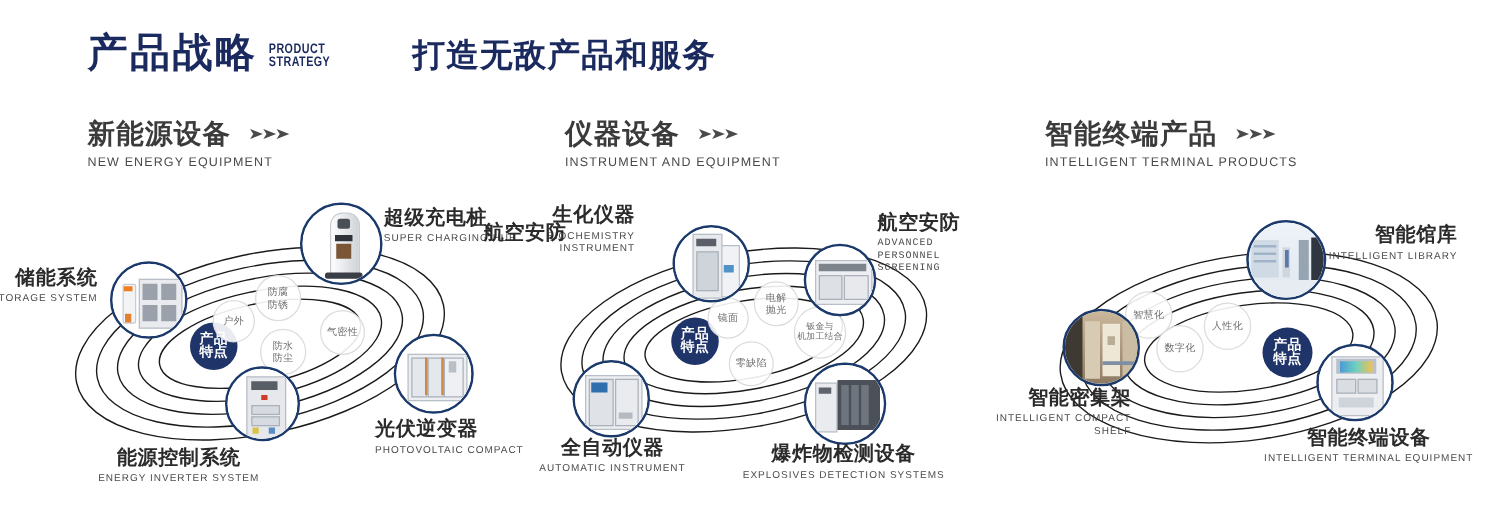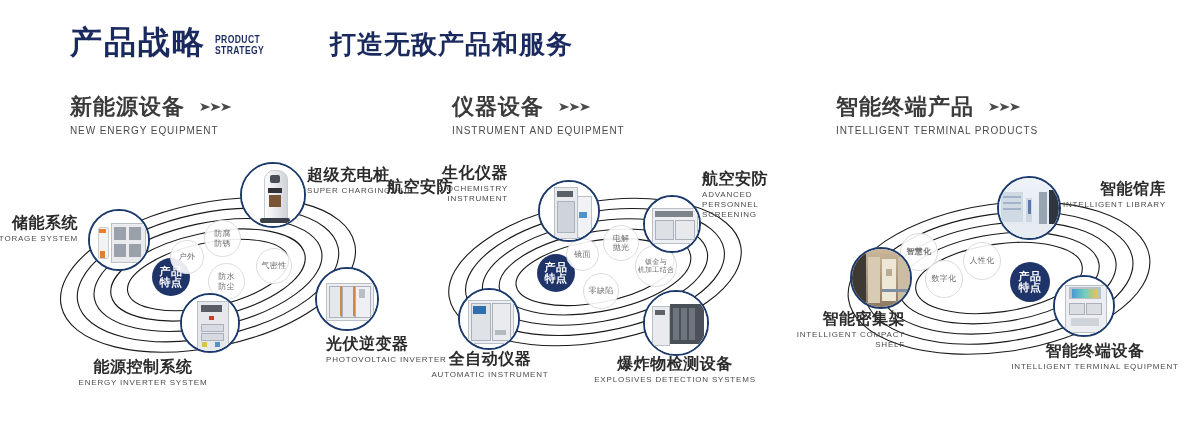--- a/index.html
+++ b/index.html
@@ -187,23 +187,23 @@
         <div class="bg-grad" style="background:#ffffff;"></div>
         <div class="cab" style="left:9px;top:14px;width:46px;height:36px;background:#eceef1;"></div>
         <div class="cab2" style="left:12px;top:17px;width:11px;height:30px;background:#e4e7eb;"></div>
         <div class="cab2" style="left:25px;top:17px;width:11px;height:30px;background:#e4e7eb;"></div>
         <div class="cab2" style="left:38px;top:17px;width:14px;height:30px;background:#eef0f3;"></div>
         <div class="strip" style="left:23px;top:17px;width:1.5px;height:30px;background:#d08a40;"></div>
         <div class="strip" style="left:36px;top:17px;width:1.5px;height:30px;background:#d08a40;"></div>
         <div class="drk" style="left:42px;top:20px;width:6px;height:9px;background:#b9bfc7;"></div>
       </div>
     </div>
-    <div class="lbl" style="left:300px;top:185px;margin-left:26px;">
+    <div class="lbl" style="left:300px;top:185px;">
       <div class="cn">光伏逆变器</div>
-      <div class="en">PHOTOVOLTAIC INVERTER</div>
+      <div class="en">PHOTOVOLTAIC COMPACT</div>
     </div>
 
     <div class="node" style="left:180px;top:143px;width:60px;height:60px;">
       <div class="art">
         <div class="bg-grad" style="background:#ffffff;"></div>
         <div class="cab" style="left:15px;top:6px;width:30px;height:50px;background:#e6e8ec;"></div>
         <div class="drk" style="left:19px;top:10px;width:21px;height:7px;background:#585d66;"></div>
         <div class="strip" style="left:27px;top:21px;width:5px;height:4px;background:#d03a2a;"></div>
         <div class="cab2" style="left:19px;top:29px;width:21px;height:6px;"></div>
         <div class="cab2" style="left:19px;top:38px;width:21px;height:6px;"></div>
@@ -276,21 +276,21 @@
       <div class="art">
         <div class="bg-grad" style="background:#ffffff;"></div>
         <div class="cab" style="left:7px;top:11px;width:44px;height:34px;background:#edeff2;"></div>
         <div class="drk" style="left:10px;top:14px;width:38px;height:6px;background:#7e848c;"></div>
         <div class="cab2" style="left:10px;top:23px;width:17px;height:18px;background:#dde0e5;"></div>
         <div class="cab2" style="left:30px;top:23px;width:18px;height:18px;background:#e7e9ed;"></div>
       </div>
     </div>
     <div class="lbl" style="left:312px;top:20px;width:100px;">
       <div class="cn">航空安防</div>
-      <div class="en" style="white-space:normal;">ADVANCED PERSONNEL SCREENING</div>
+      <div class="en" style="white-space:normal;font-family:Liberation Mono, monospace;">ADVANCED PERSONNEL SCREENING</div>
     </div>
 
     <div class="node" style="left:253px;top:140px;width:66px;height:66px;">
       <div class="art">
         <div class="bg-grad" style="background:#ffffff;"></div>
         <div class="cab" style="left:7px;top:14px;width:16px;height:38px;background:#e9ebef;"></div>
         <div class="drk" style="left:10px;top:18px;width:10px;height:5px;background:#5e636b;"></div>
         <div class="drk" style="left:25px;top:12px;width:34px;height:40px;background:#4b5059;"></div>
         <div class="drk" style="left:28px;top:16px;width:6px;height:32px;background:#6f757e;"></div>
         <div class="drk" style="left:36px;top:16px;width:6px;height:32px;background:#6f757e;"></div>
@@ -399,21 +399,21 @@
         <div class="cab2" style="left:14px;top:26px;width:14px;height:10px;background:#dadee3;"></div>
         <div class="cab2" style="left:31px;top:26px;width:14px;height:10px;background:#dadee3;"></div>
         <div class="drk" style="left:16px;top:41px;width:28px;height:8px;background:#cfd4da;"></div>
       </div>
     </div>
     <div class="lbl c" style="left:200px;top:192px;width:200px;">
       <div class="cn">智能终端设备</div>
       <div class="en">INTELLIGENT TERMINAL EQUIPMENT</div>
     </div>
 
-    <div class="bub" style="left:105px;top:83px;width:38px;height:38px;font-weight:bold;">
+    <div class="bub" style="left:105px;top:83px;width:38px;height:38px;">
         <span>智慧化</span>
       </div>
     <div class="bub" style="left:130px;top:110px;width:38px;height:38px;">
         <span>数字化</span>
       </div>
     <div class="bub" style="left:168px;top:92px;width:38px;height:38px;">
         <span>人性化</span>
       </div>
     <div class="bub core" style="left:215px;top:112px;width:40px;height:40px;flex-direction:column;">
       <div>产品</div>

